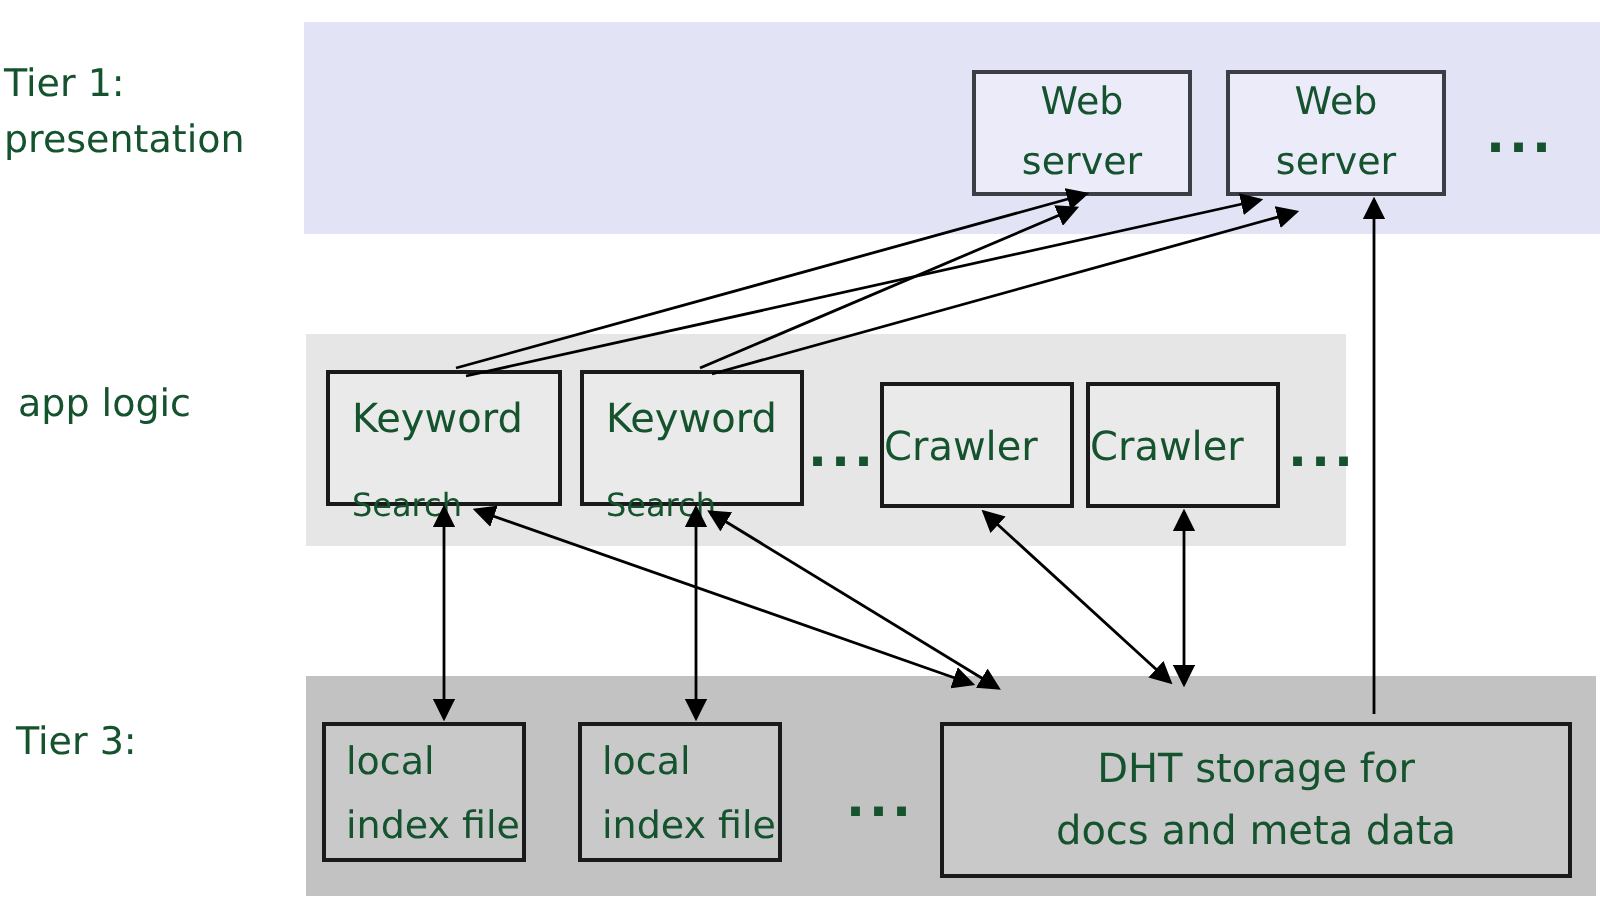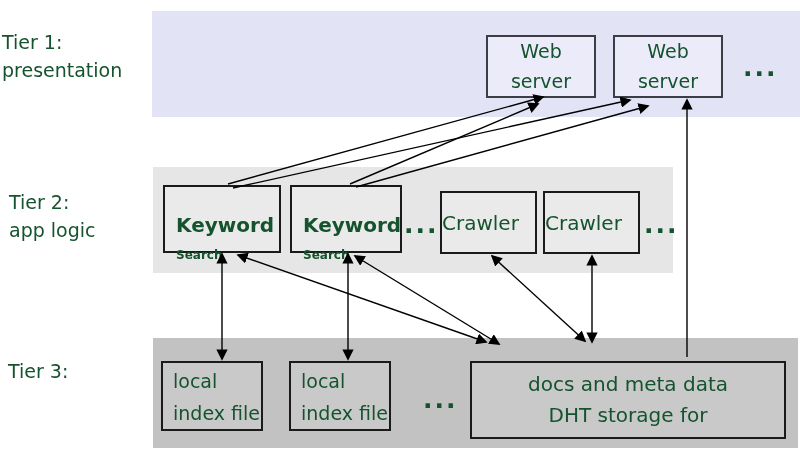--- a/index.html
+++ b/index.html
@@ -25,24 +25,24 @@
     width:110px; height:63px; background:var(--tier1-box);
     border:2px solid var(--tier1-border);
     display:flex; flex-direction:column; align-items:center; justify-content:space-between;
     font-size:19px; line-height:29px;
   }
   #ws1 { left:486px; top:35px; }
   #ws2 { left:613px; top:35px; }
 
   .ks {
     width:118px; height:68px; background:var(--tier2-box);
-    border:2px solid var(--box-border); padding:24px 0 0 11px;font-weight:bold;
+    border:2px solid var(--box-border); padding:8px 0 0 11px;
   }
   .ks .l1 { font-size:20px; line-height:28px; }
-  .ks .l2 { font-size:12px; line-height:24px; margin-top:4px; }
+  .ks .l2 { font-size:16px; line-height:24px; margin-top:18px; }
   #ks1 { left:163px; top:185px; }
   #ks2 { left:290px; top:185px; width:112px; }
 
   .crawler {
     width:97px; height:63px; background:var(--tier2-box);
     border:2px solid var(--box-border);
     display:flex; align-items:center; justify-content:flex-start; font-size:20px;
   }
   #cr1 { left:440px; top:191px; }
   #cr2 { left:543px; top:191px; }
@@ -79,21 +79,20 @@
 
   <div class="band" id="band1"></div>
   <div class="band" id="band2"></div>
   <div class="band" id="band3"></div>
 
   <div class="tier-label" id="tlabel1">
     <div class="l1">Tier 1:</div>
     <div class="l2">presentation</div>
   </div>
   <div class="tier-label" id="tlabel2">
-    <div class="l1">Tier 2:</div>
     <div class="l2">app logic</div>
   </div>
   <div class="tier-label" id="tlabel3">
     <div class="l1">Tier 3:</div>
   </div>
 
   <div class="box ws" id="ws1">
     <div>Web</div>
     <div>server</div>
   </div>
@@ -123,22 +122,22 @@
   <div class="box lif" id="lif1">
     <div>local</div>
     <div>index file</div>
   </div>
   <div class="box lif" id="lif2">
     <div>local</div>
     <div>index file</div>
   </div>
   <div class="dots" id="dots3">...</div>
   <div class="box" id="dht">
+    <div>DHT storage for</div>
     <div>docs and meta data</div>
-    <div>DHT storage for</div>
   </div>
 
   <svg id="arrows" viewBox="0 0 800 449" xmlns="http://www.w3.org/2000/svg">
     <defs>
       <marker id="ah" viewBox="0 0 10 10" refX="8.5" refY="5" markerWidth="8" markerHeight="8" orient="auto-start-reverse">
         <path d="M 0 0 L 10 5 L 0 10 z"></path>
       </marker>
     </defs>
 
     <line x1="228" y1="184" x2="543" y2="97" marker-end="url(#ah)"></line>

